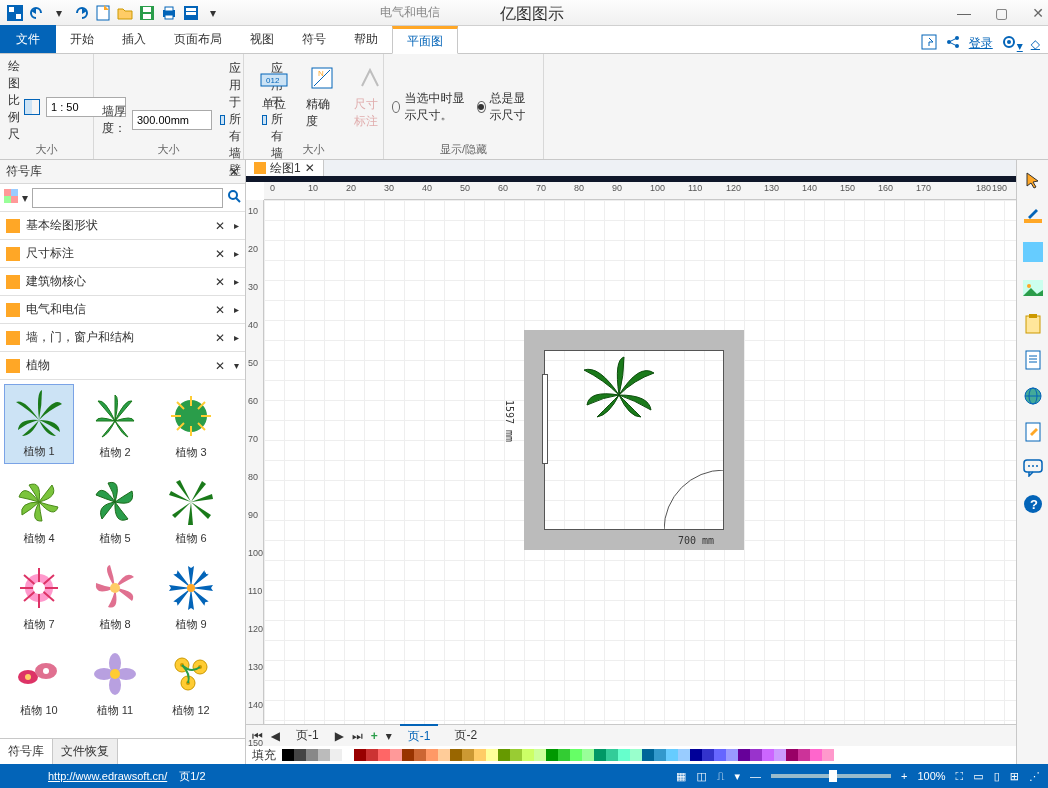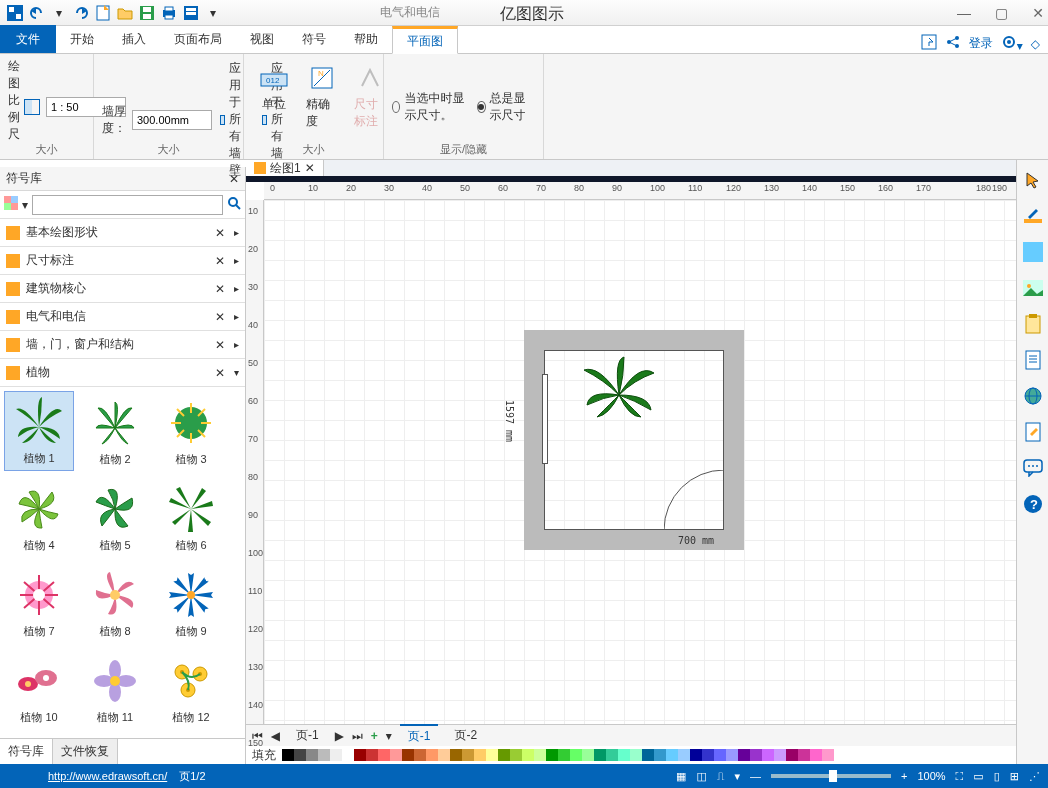--- a/index.html
+++ b/index.html
@@ -12,42 +12,42 @@
 .qat .title2 { position:absolute; left:500px; top:4px; font-size:16px; color:#333; }
 .qat .wc { margin-left:auto; display:flex; gap:24px; }
 .qat .wc span { cursor:pointer; font-size:14px; color:#666; }
 
 
 .tabbar { height:28px; background:#fff; border-bottom:1px solid #c8c8c8; display:flex; align-items:flex-end; position:relative; }
 .tabbar .ftab { background:#0364b8; color:#fff; padding:4px 16px; height:28px; display:flex; align-items:center; cursor:pointer; }
 .tabbar .tab { padding:12px 14px; height:28px; display:flex; align-items:center; cursor:pointer; color:#333; }
 .tabbar .tab.ctx { color:#0364b8; border:1px solid #c8c8c8; border-bottom:1px solid #fff; border-top:3px solid #ffa726; margin-bottom:-1px; }
 .tabbar .rgt { margin-left:auto; display:flex; align-items:center; gap:8px; padding-right:8px; }
-.tabbar .rgt span { cursor:pointer; color:#0364b8; }
+.tabbar .rgt span { cursor:pointer; color:#0364b8;text-decoration:underline; }
 
 
 .ribbon { height:106px; background:#f5f5f5; border-bottom:1px solid #c8c8c8; display:flex; }
 .rgroup { border-right:1px solid #d8d8d8; padding:4px 8px; display:flex; flex-direction:column; position:relative; }
 .rgroup .glabel { position:absolute; bottom:2px; left:50%; transform:translateX(-50%); font-size:11px; color:#666; white-space:nowrap; }
 .rgroup .body { flex:1; display:flex; flex-direction:row; gap:4px; }
 .rrow { display:flex; align-items:center; gap:6px; }
 .rinp { width:80px; height:20px; border:1px solid #aaa; background:#fff; font-size:11px; padding:0 4px; }
 .rbtn { display:flex; align-items:center; gap:4px; cursor:pointer; padding:2px 4px; }
 .rbtn .bx { width:14px; height:10px; border:1px solid #0364b8; background:#cce3f5; }
 .bigbtn { display:flex; flex-direction:column; align-items:center; gap:2px; padding:4px 6px; cursor:pointer; }
 .bigbtn .bic { width:32px; height:32px; display:flex; align-items:center; justify-content:center; }
 .radio { display:flex; align-items:center; gap:4px; cursor:pointer; padding:2px 0; }
 .radio .dot { width:12px; height:12px; border:1px solid #666; border-radius:50%; display:flex; align-items:center; justify-content:center; }
 .radio.on .dot::after { content:''; width:6px; height:6px; background:#333; border-radius:50%; }
 
 
 .main { display:flex; height:calc(100% - 26px - 28px - 106px - 24px); }
 
 
-.lp { width:246px; border-right:1px solid #c8c8c8; display:flex; flex-direction:column;margin-top:7px; }
+.lp { width:246px; border-right:1px solid #c8c8c8; display:flex; flex-direction:column; }
 .lp .hdr { height:24px; display:flex; align-items:center; justify-content:space-between; padding:0 6px; border-bottom:1px solid #d8d8d8; background:#f5f5f5; }
 .lp .search { height:28px; display:flex; align-items:center; padding:0 4px; border-bottom:1px solid #e0e0e0; gap:4px; }
 .lp .search input { flex:1; height:20px; border:1px solid #aaa; }
 .lp .cat { height:28px; display:flex; align-items:center; padding:0 6px; border-bottom:1px solid #e0e0e0; cursor:pointer; position:relative; }
 .lp .cat .cic { width:14px; height:14px; background:#ffa726; margin-right:6px; }
 .lp .cat .cx { position:absolute; right:20px; }
 .lp .cat .car { position:absolute; right:6px; font-size:10px; }
 .lp .shapes { flex:1; overflow:auto; display:flex; flex-wrap:wrap; padding:4px; gap:6px; align-content:flex-start; }
 .shape { width:70px; height:80px; display:flex; flex-direction:column; align-items:center; justify-content:flex-end; gap:4px; cursor:pointer; padding:4px; }
 .shape.sel { background:#cce3f5; border:1px solid #7aa3e6; }

